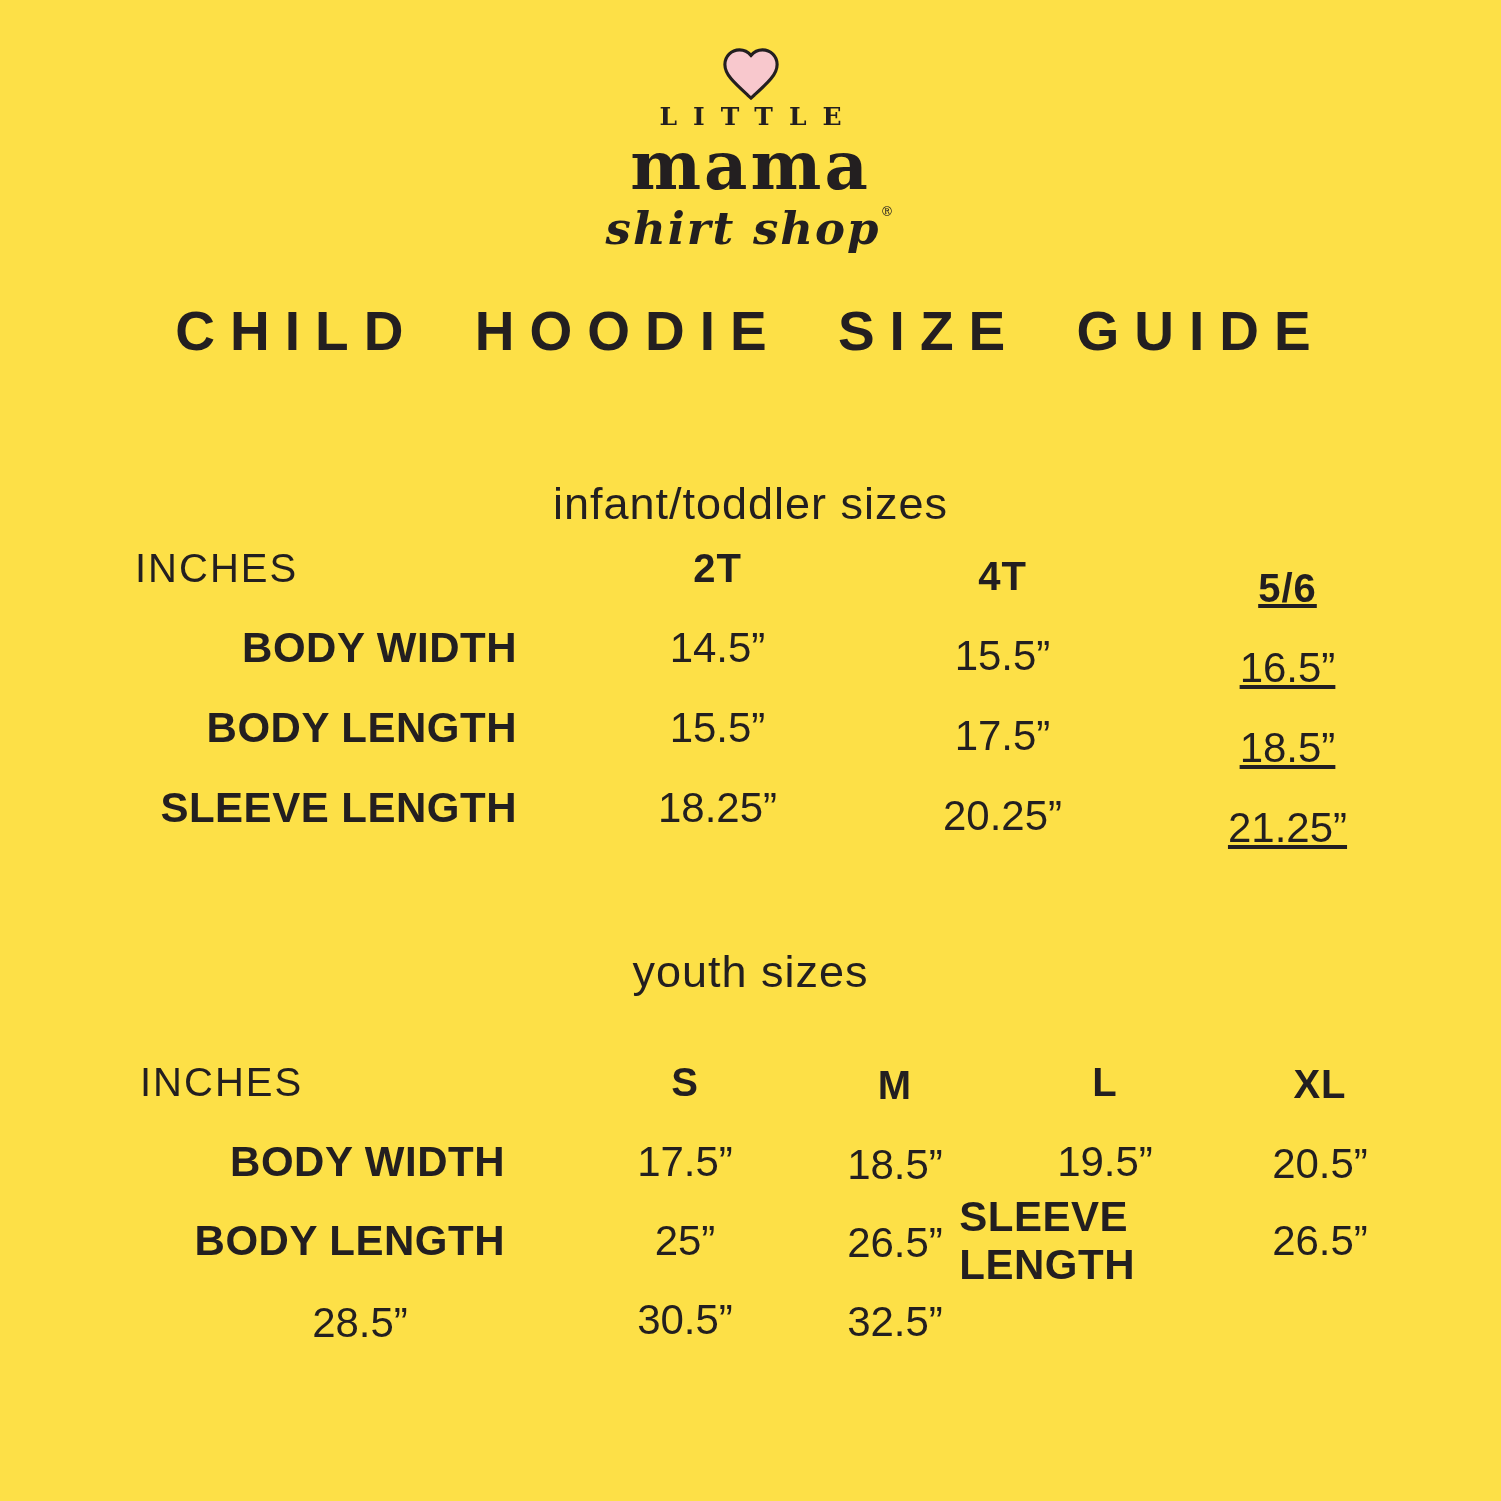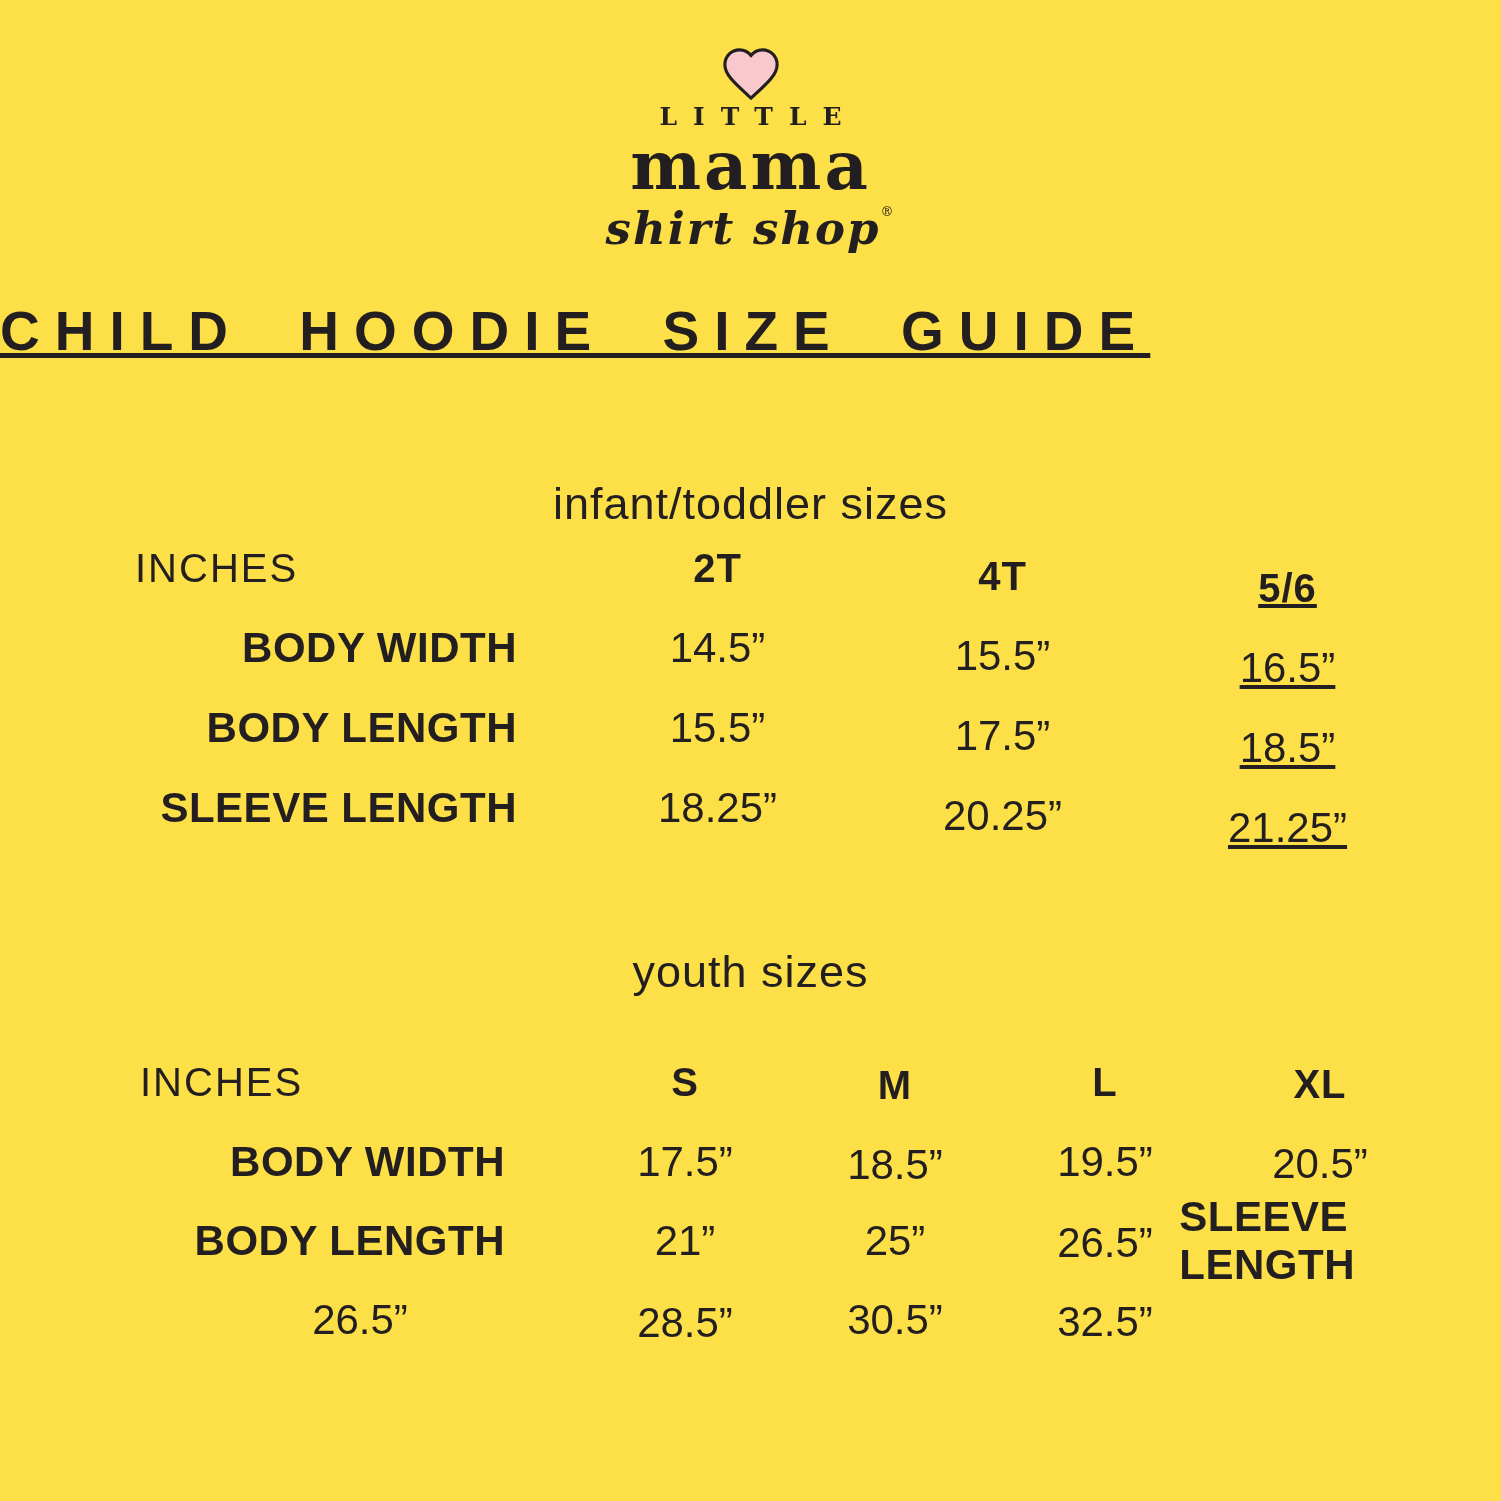--- a/index.html
+++ b/index.html
@@ -28,24 +28,24 @@
   .logo-script{
     font-family:"DejaVu Serif", serif;
     font-style:italic;font-weight:700;
     font-size:45px;line-height:1.0;margin-top:6px;
     letter-spacing:2px;
   }
   .logo-script sup{font-size:13px;font-style:normal;font-weight:400;vertical-align:28px;}
   
   .title{
     position:absolute;top:299px;left:0;right:0;
+    text-align:center;
     font-weight:700;font-size:55px;
     letter-spacing:15px;word-spacing:26px;
     white-space:nowrap;
-    text-decoration:underline;
   }
   
   .section-label{
     position:absolute;left:0;right:0;text-align:center;
     font-weight:400;font-size:45px;letter-spacing:1px;
   }
   .section-label.infant{top:478px;}
   .section-label.youth{top:946px;}
   
   .tbl{position:absolute;display:grid;}
@@ -120,21 +120,20 @@
     <div class="cell head c4">L</div>
     <div class="cell head c5">XL</div>
 
     <div class="cell lbl c1">BODY WIDTH</div>
     <div class="cell val c2">17.5”</div>
     <div class="cell val c3">18.5”</div>
     <div class="cell val c4">19.5”</div>
     <div class="cell val c5">20.5”</div>
 
     <div class="cell lbl c1">BODY LENGTH</div>
-    <div class="cell val c2">21”</div>
     <div class="cell val c4">25”</div>
     <div class="cell val c5">26.5”</div>
 
     <div class="cell lbl c1">SLEEVE LENGTH</div>
     <div class="cell val c2">26.5”</div>
     <div class="cell val c3">28.5”</div>
     <div class="cell val c4">30.5”</div>
     <div class="cell val c5">32.5”</div>
   </div>
 

